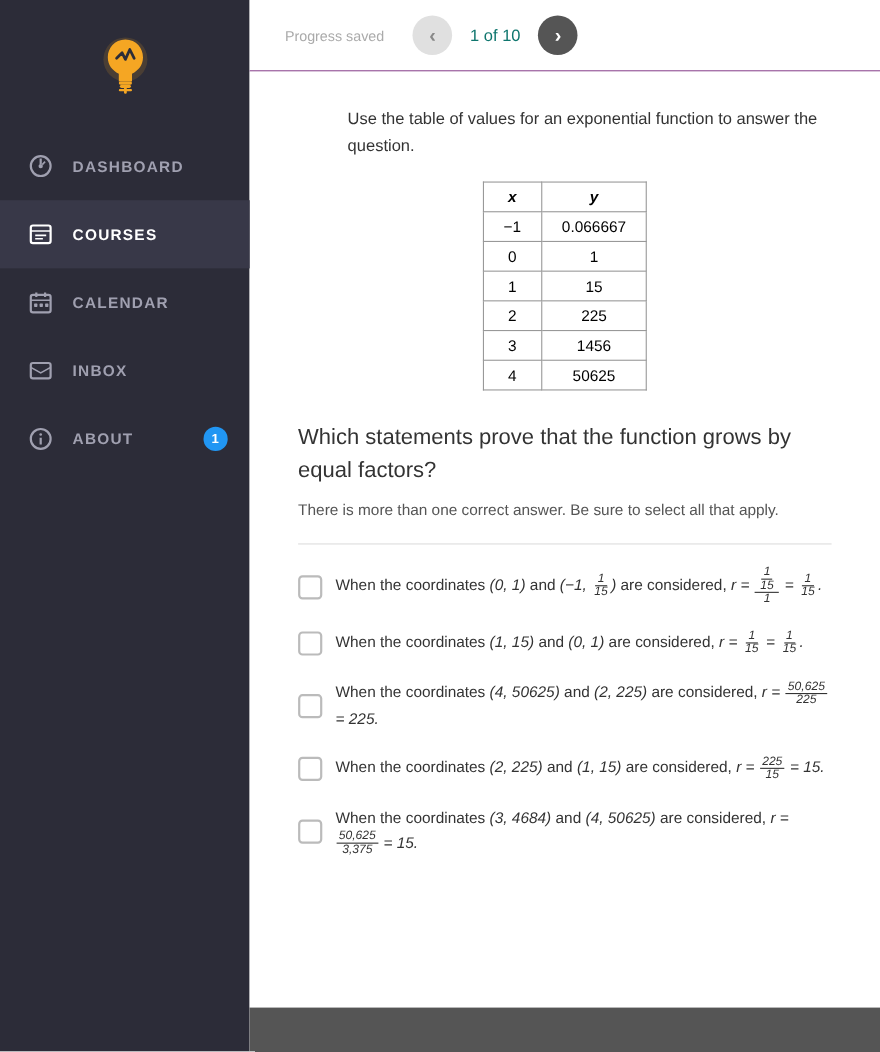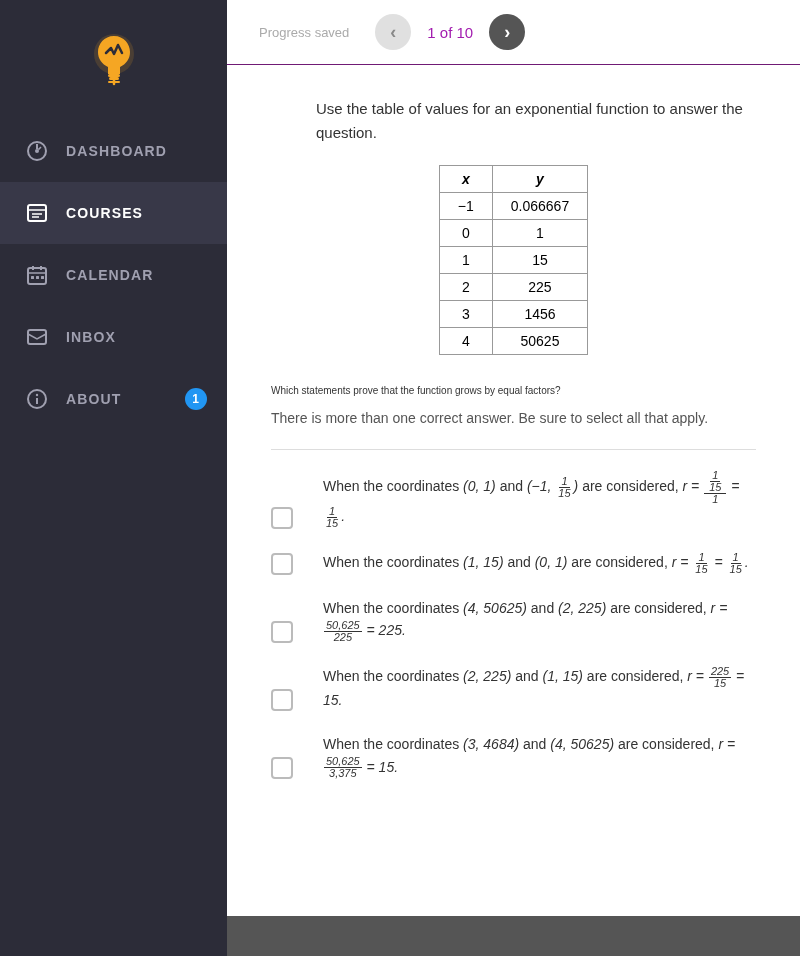--- a/index.html
+++ b/index.html
@@ -104,21 +104,21 @@
     .nav-btn.prev {
       background: #e0e0e0;
       color: #888;
     }
     .nav-btn.next {
       background: #555;
       color: #fff;
     }
     .page-indicator {
       font-size: 15px;
-      color: #a21caf;
+      color: #0f766e;
       font-weight: 500;
     }
 
     
     .question-area {
       background: #fff;
       margin: 0;
       padding: 32px 44px 40px 44px;
       flex: 1;
     }
@@ -147,21 +147,21 @@
       text-align: center;
     }
     table.values-table th {
       font-style: italic;
       font-weight: bold;
       background: #fff;
     }
     table.values-table td { background: #fff; }
 
     .question-prompt {
-      font-size: 10px;
+      font-size: 20px;
       color: #333;
       margin-bottom: 10px;
       line-height: 1.5;
     }
     .question-sub {
       font-size: 14px;
       color: #555;
       margin-bottom: 20px;
       line-height: 1.5;
     }
@@ -169,22 +169,22 @@
     .divider {
       border: none;
       border-top: 1px solid #ddd;
       margin: 18px 0 20px 0;
     }
 
     
     .answer-choices { display: flex; flex-direction: column; gap: 22px; }
     .answer-item {
       display: flex;
-      align-items: flex-end;
-      gap: 30px;
+      align-items: center;
+      gap: 12px;
     }
     .checkbox {
       width: 22px;
       height: 22px;
       border: 2px solid #bbb;
       border-radius: 4px;
       flex-shrink: 0;
       margin-top: 2px;
       background: #fff;
       cursor: pointer;

